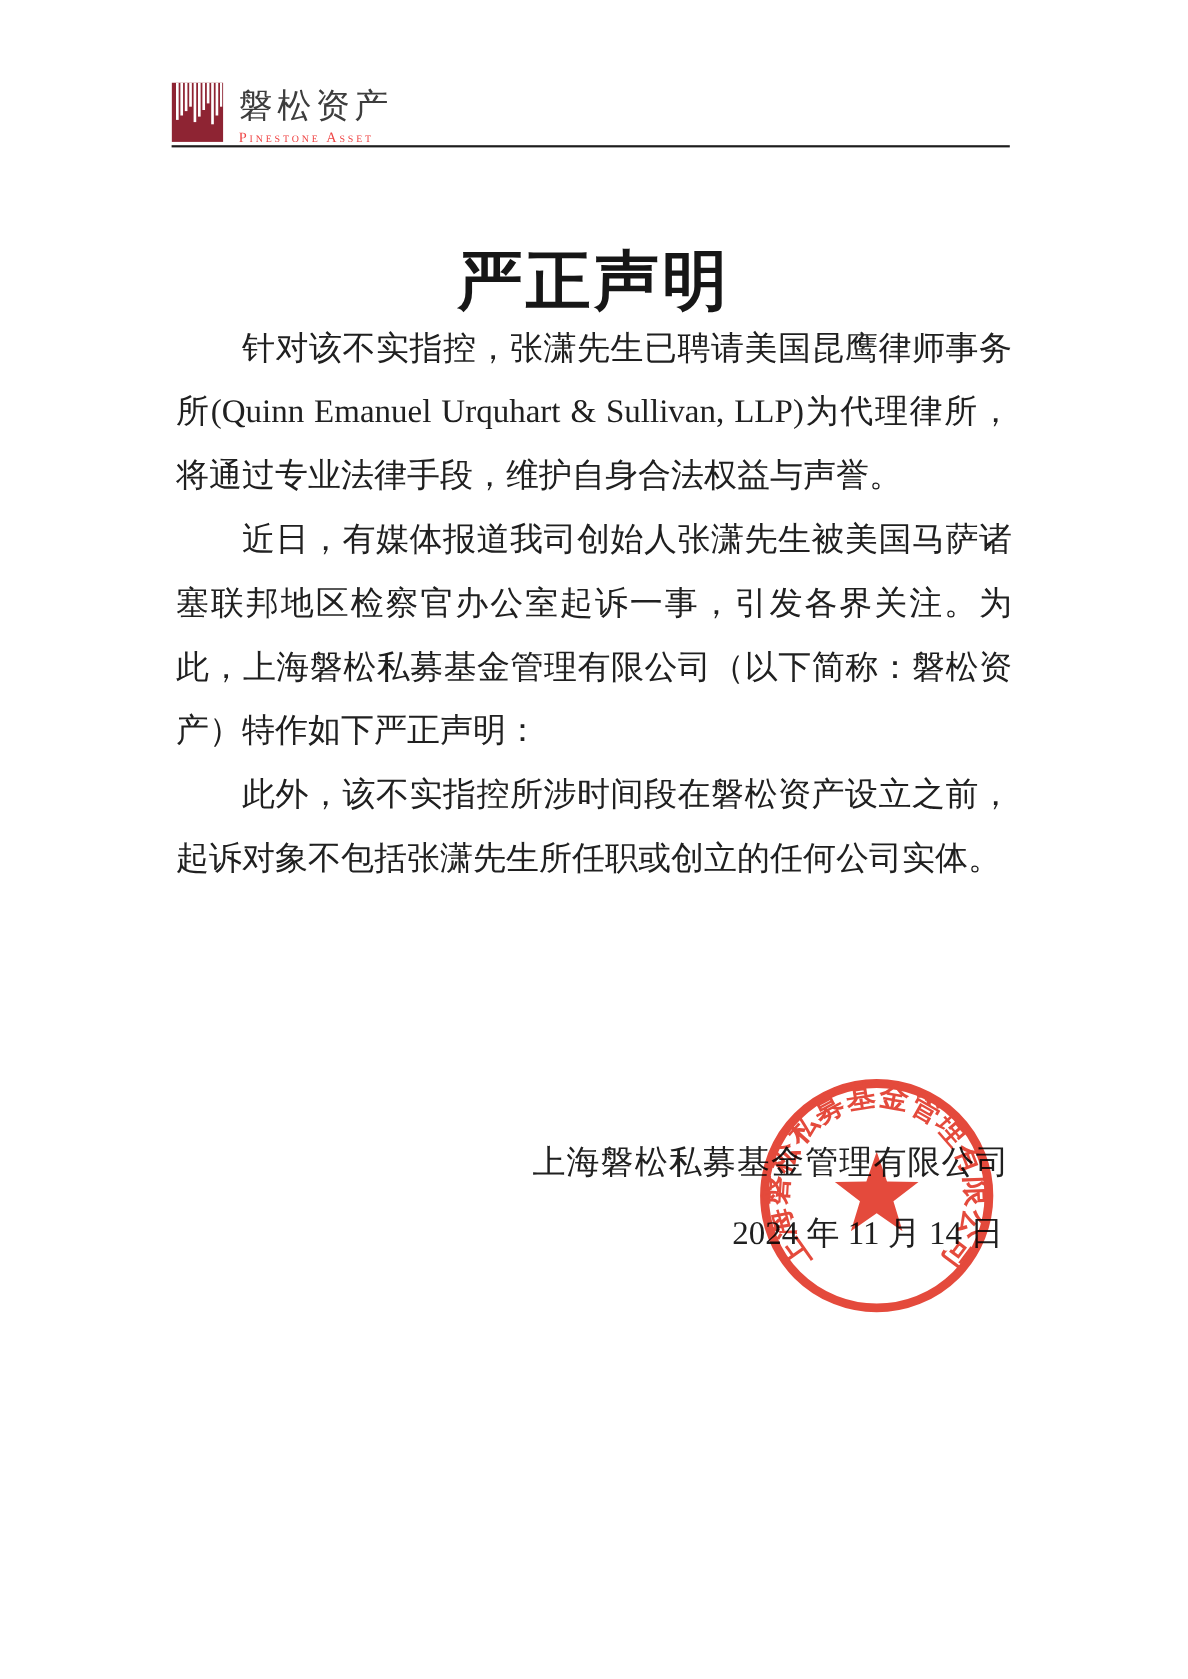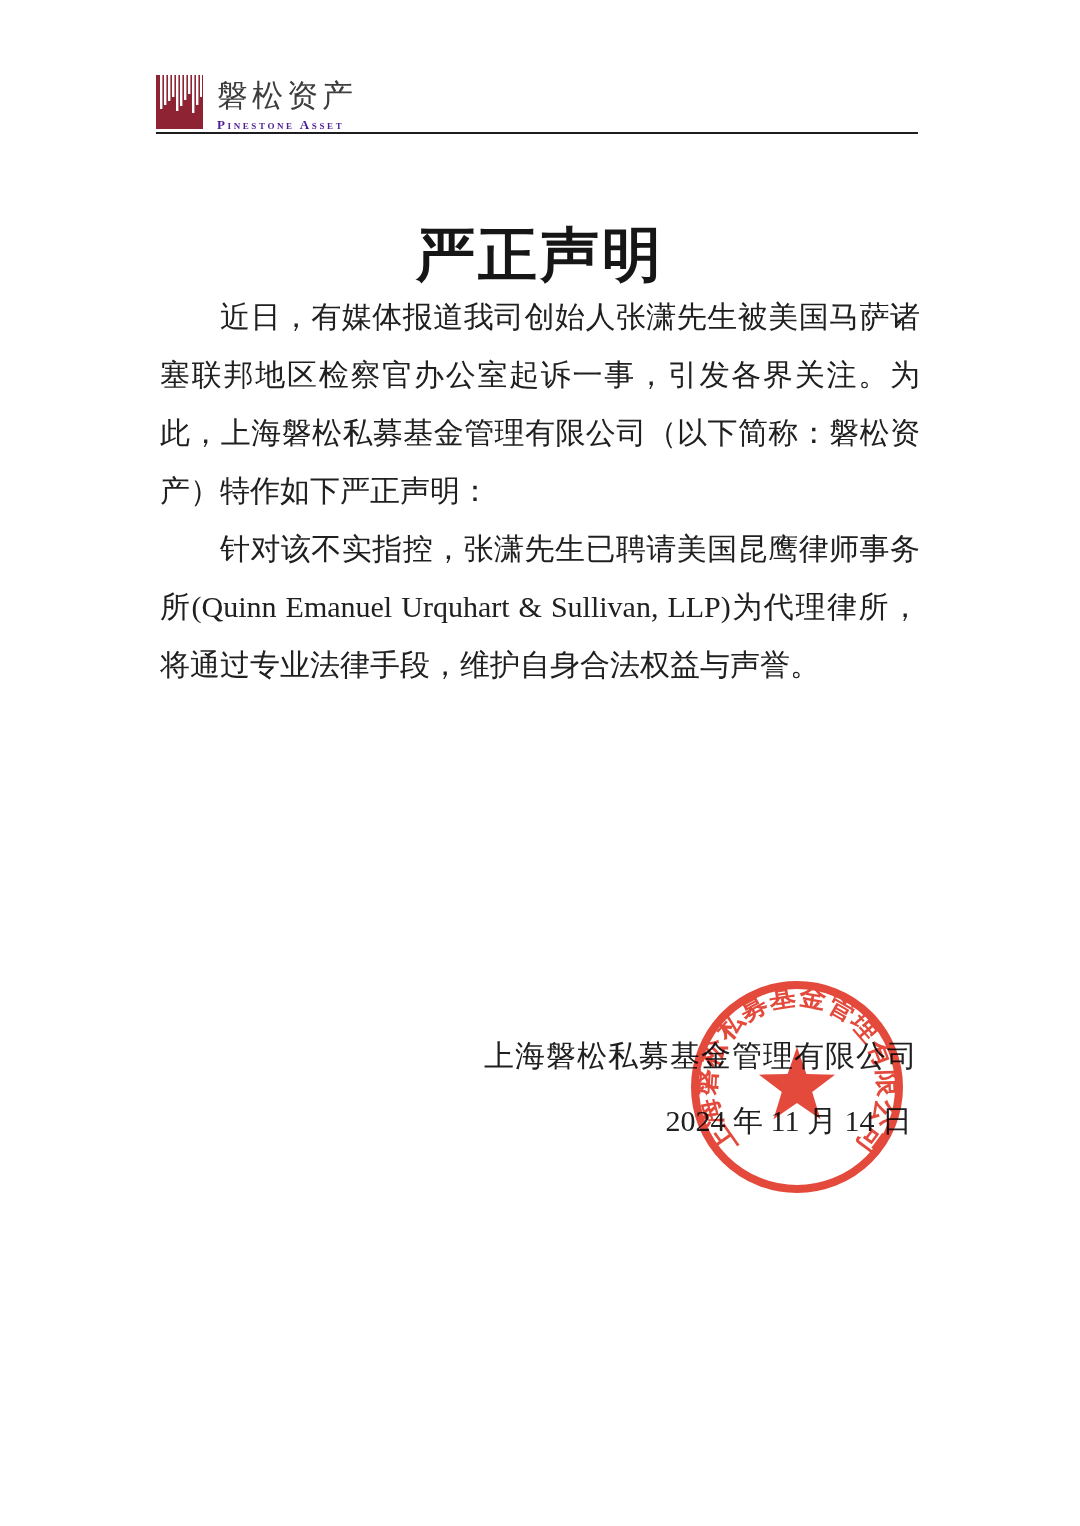--- a/index.html
+++ b/index.html
@@ -23,25 +23,24 @@
   .brand-cn {
     font-size: 31px;
     color: #3d3d3d;
     letter-spacing: 4px;
     line-height: 1.1;
     font-weight: 400;
   }
   .brand-en {
     margin-top: 4px;
     font-size: 13px;
-    color: #4c1d95;
+    color: #ef4444;
     letter-spacing: 2.6px;
     font-variant: small-caps;
     font-family: "Liberation Serif", "DejaVu Serif", serif;
-    font-weight: bold;
   }
   .header-rule {
     position: absolute;
     left: 156px; top: 132px;
     width: 762px; height: 2px;
     background: #1d1d1d;
   }
 
   
   .doc-title {
@@ -126,22 +125,23 @@
         <div class="brand-cn">磐松资产</div>
         <div class="brand-en">Pinestone Asset</div>
       </div>
     </div>
   </div>
   <div class="header-rule"></div>
 
   <h1 class="doc-title">严正声明</h1>
 
   <div class="body-text">
+    <p>针对该不实指控，张潇先生已聘请美国昆鹰律师事务所(Quinn Emanuel Urquhart &amp; Sullivan, LLP)为代理律所，将通过专业法律手段，维护自身合法权益与声誉。</p>
     <p>近日，有媒体报道我司创始人张潇先生被美国马萨诸塞联邦地区检察官办公室起诉一事，引发各界关注。为此，上海磐松私募基金管理有限公司（以下简称：磐松资产）特作如下严正声明：</p>
-    <p>针对该不实指控，张潇先生已聘请美国昆鹰律师事务所(Quinn Emanuel Urquhart &amp; Sullivan, LLP)为代理律所，将通过专业法律手段，维护自身合法权益与声誉。</p>
+    <p>此外，该不实指控所涉时间段在磐松资产设立之前，起诉对象不包括张潇先生所任职或创立的任何公司实体。</p>
   </div>
 
   <div class="sig-company">上海磐松私募基金管理有限公司</div>
   <div class="sig-date">2024 年 11 月 14 日</div>
 
   <svg class="seal" viewBox="0 0 240 240" aria-hidden="true">
     <g transform="translate(120,120)">
       <circle cx="0" cy="0" r="102" fill="none" stroke="#e23a2b" stroke-width="8"></circle>
 
       <path d="M 0,-40 L 9.4,-12.94 L 38.04,-12.36 L 15.22,4.94 L 23.51,32.36 L 0,16 L -23.51,32.36 L -15.22,4.94 L -38.04,-12.36 L -9.4,-12.94 Z" fill="#e23a2b"></path>

